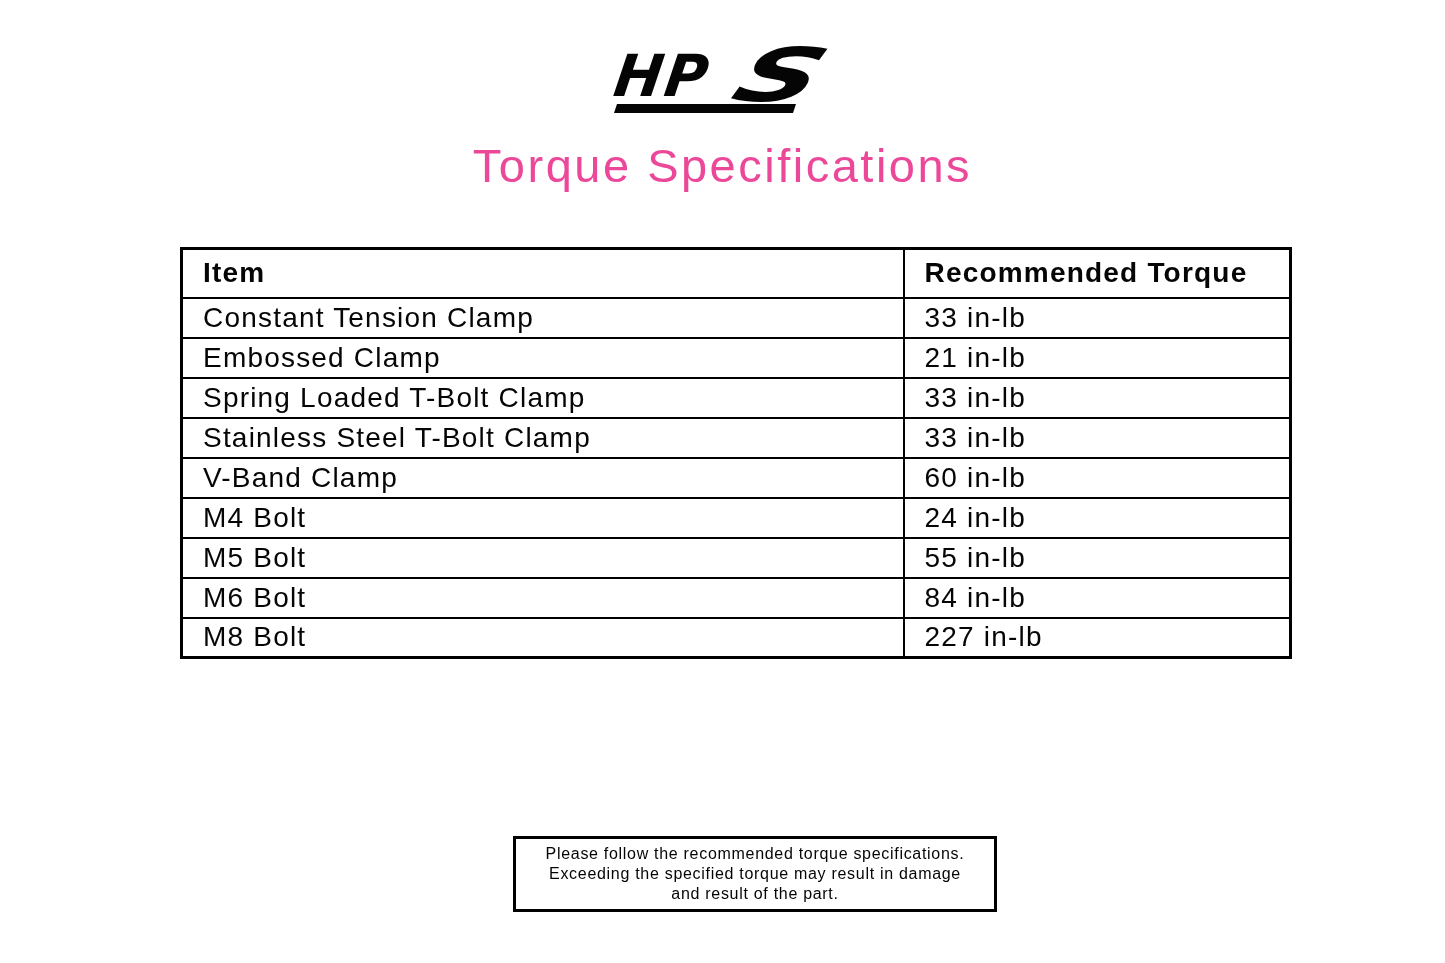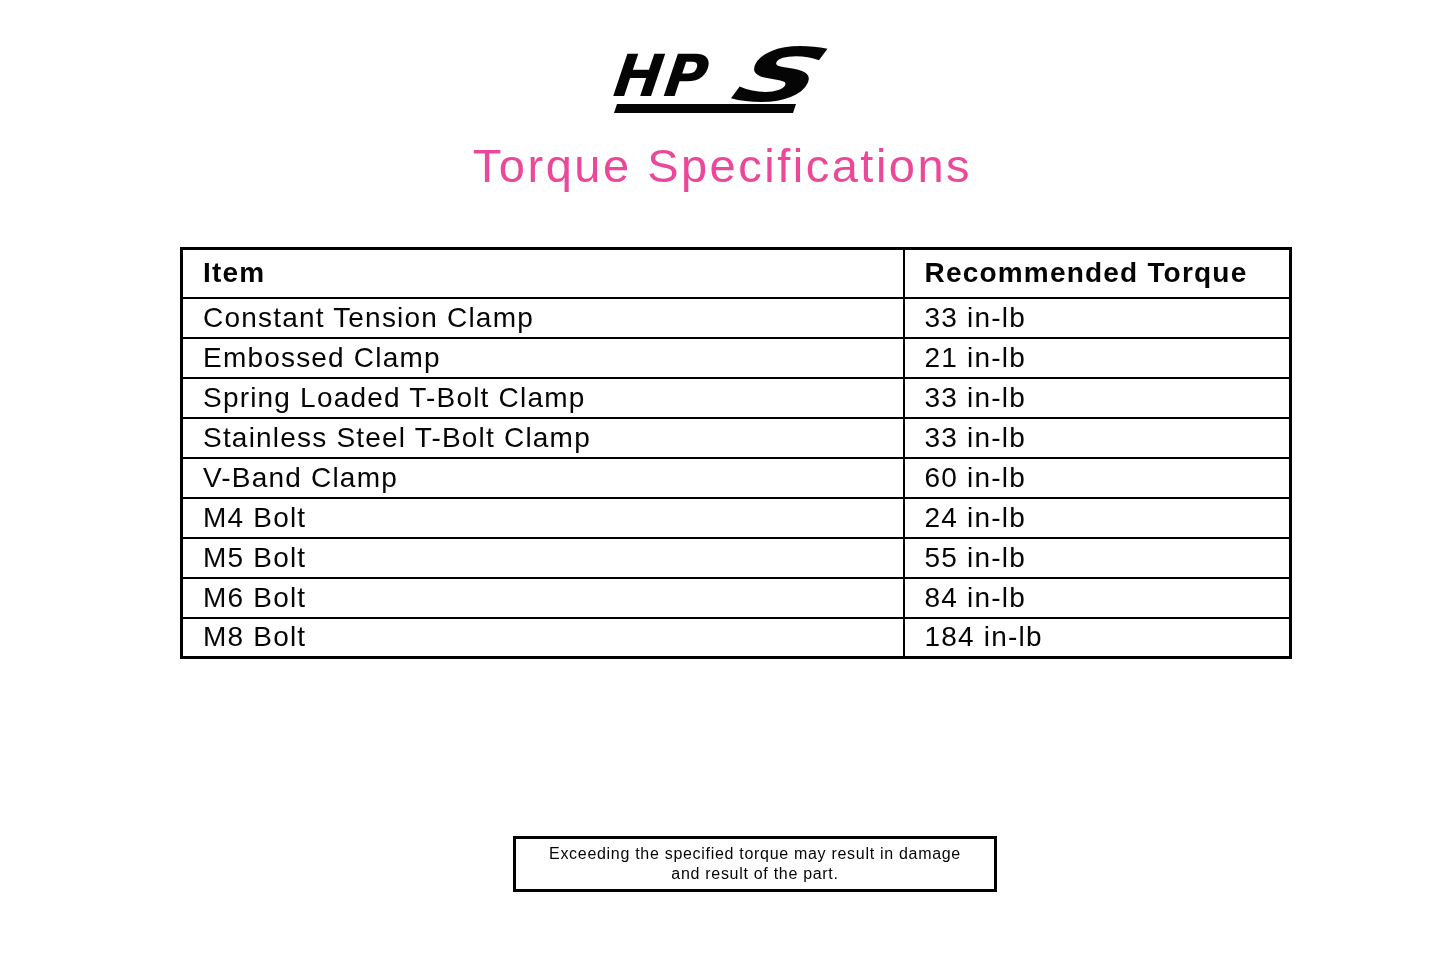--- a/index.html
+++ b/index.html
@@ -138,21 +138,22 @@
   <tr>
     <td>M5 Bolt</td>
     <td>55 in-lb</td>
   </tr>
   <tr>
     <td>M6 Bolt</td>
     <td>84 in-lb</td>
   </tr>
   <tr>
     <td>M8 Bolt</td>
-    <td>184 in-lb</td>
+    <td>227 in-lb</td>
   </tr>
 </tbody>
   </table>
 
 <div class="note-box">
+  <div>Please follow the recommended torque specifications.</div>
   <div>Exceeding the specified torque may result in damage</div>
   <div>and result of the part.</div>
 </div>
 
 </body></html>

